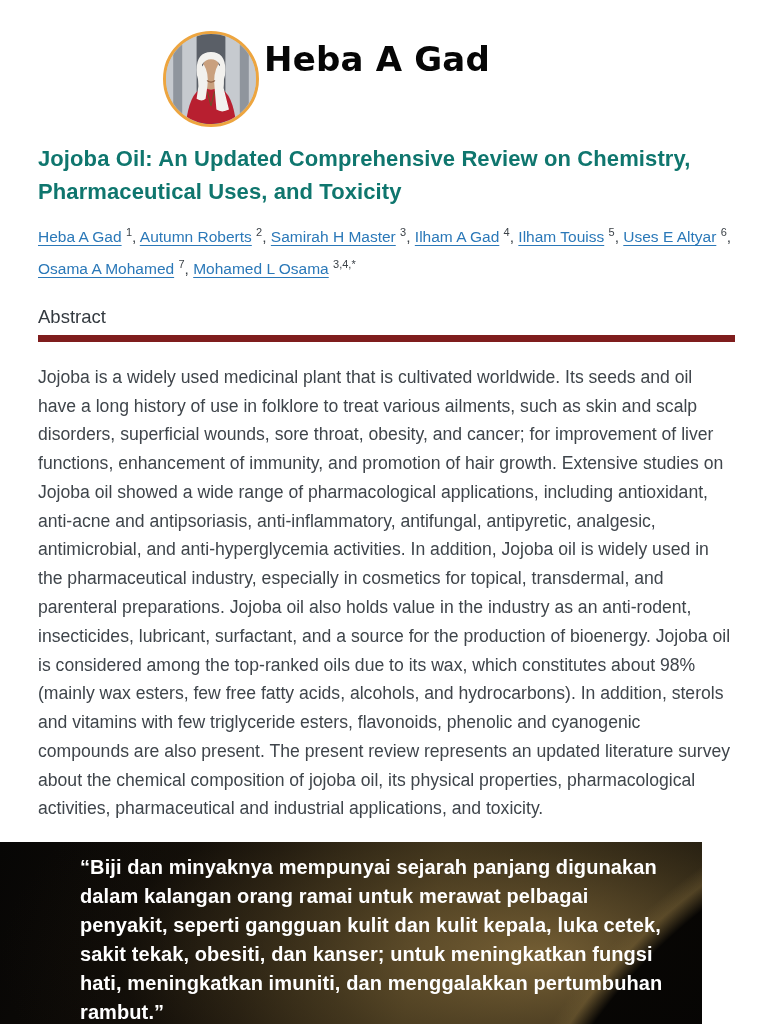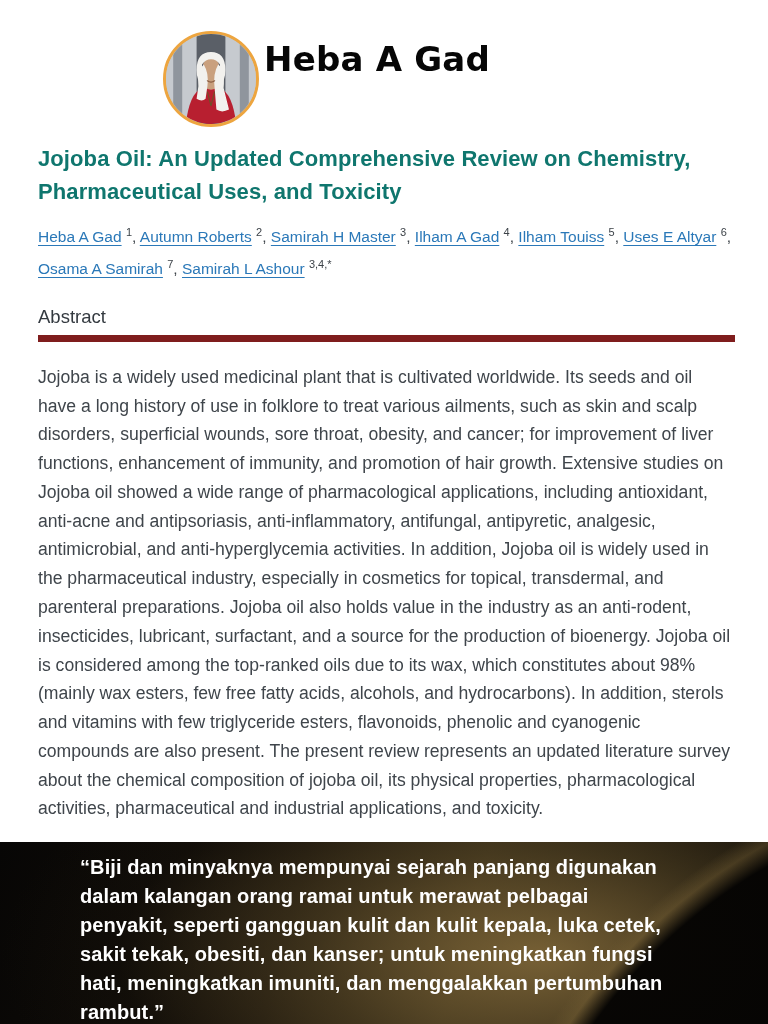--- a/index.html
+++ b/index.html
@@ -38,21 +38,21 @@
   .author-list sup{font-size:11px;color:#3c4248;line-height:0;}
   .abstract-head-wrap{margin-top:21px;border-bottom:7px solid #7f1d1d;padding-bottom:7px;}
   .abstract-heading{margin:0;font-size:18.5px;font-weight:400;color:#343a40;}
   .abstract-text{
     margin:21px 0 0 0;font-size:17.6px;color:#3f454b;line-height:1.635;
     font-family:Liberation Sans, sans-serif;
     text-align:left;
   }
   
   .quote-panel{
-    position:absolute;left:0;top:842px;width:768px;height:182px;
+    position:absolute;left:0;top:842px;width:702px;height:182px;
     background:
       radial-gradient(circle at 1040px 500px, rgba(5,4,3,0.97) 548px, rgba(116,95,52,0.40) 568px, rgba(0,0,0,0) 584px),
       radial-gradient(ellipse 540px 250px at 540px 115px, rgba(148,120,66,0.75) 0%, rgba(100,82,44,0.5) 42%, rgba(34,27,14,0.15) 78%, rgba(0,0,0,0) 100%),
       linear-gradient(105deg, #070605 0%, #15100a 38%, #292112 60%, #0e0b07 86%, #060504 100%);
   }
   .quote-text{
     position:absolute;left:80px;top:11px;width:600px;margin:0;
     font-size:20px;font-weight:700;color:#ffffff;line-height:1.45;
     letter-spacing:0.1px;
   }
@@ -76,21 +76,21 @@
       <path d="M46 64 L50 80 M54 64 L50 80" stroke="#6d5227" stroke-width="1.2" fill="none"></path>
     </svg>
   </div>
   <div class="profile-text">
     <h1 class="profile-name">Heba A Gad</h1>
   </div>
 </header>
 
 <main class="paper">
   <h2 class="paper-title">Jojoba Oil: An Updated Comprehensive Review on Chemistry, Pharmaceutical Uses, and Toxicity</h2>
-  <p class="author-list" id="authors"><a href="#">Heba A Gad</a> <sup>1</sup>, <a href="#">Autumn Roberts</a> <sup>2</sup>, <a href="#">Samirah H Master</a> <sup>3</sup>, <a href="#">Ilham A Gad</a> <sup>4</sup>, <a href="#">Ilham Touiss</a> <sup>5</sup>, <a href="#">Uses E Altyar</a> <sup>6</sup>, <a href="#">Osama A Samirah</a> <sup>7</sup>, <a href="#">Samirah L Ashour</a> <sup>3,4,*</sup></p>
+  <p class="author-list" id="authors"><a href="#">Heba A Gad</a> <sup>1</sup>, <a href="#">Autumn Roberts</a> <sup>2</sup>, <a href="#">Samirah H Master</a> <sup>3</sup>, <a href="#">Ilham A Gad</a> <sup>4</sup>, <a href="#">Ilham Touiss</a> <sup>5</sup>, <a href="#">Uses E Altyar</a> <sup>6</sup>, <a href="#">Osama A Mohamed</a> <sup>7</sup>, <a href="#">Mohamed L Osama</a> <sup>3,4,*</sup></p>
   <div class="abstract-head-wrap">
     <h3 class="abstract-heading">Abstract</h3>
   </div>
   <p class="abstract-text">Jojoba is a widely used medicinal plant that is cultivated worldwide. Its seeds and oil have a long history of use in folklore to treat various ailments, such as skin and scalp disorders, superficial wounds, sore throat, obesity, and cancer; for improvement of liver functions, enhancement of immunity, and promotion of hair growth. Extensive studies on Jojoba oil showed a wide range of pharmacological applications, including antioxidant, anti-acne and antipsoriasis, anti-inflammatory, antifungal, antipyretic, analgesic, antimicrobial, and anti-hyperglycemia activities. In addition, Jojoba oil is widely used in the pharmaceutical industry, especially in cosmetics for topical, transdermal, and parenteral preparations. Jojoba oil also holds value in the industry as an anti-rodent, insecticides, lubricant, surfactant, and a source for the production of bioenergy. Jojoba oil is considered among the top-ranked oils due to its wax, which constitutes about 98% (mainly wax esters, few free fatty acids, alcohols, and hydrocarbons). In addition, sterols and vitamins with few triglyceride esters, flavonoids, phenolic and cyanogenic compounds are also present. The present review represents an updated literature survey about the chemical composition of jojoba oil, its physical properties, pharmacological activities, pharmaceutical and industrial applications, and toxicity.</p>
 </main>
 
 <footer class="quote-panel">
   <p class="quote-text">“Biji dan minyaknya mempunyai sejarah panjang digunakan dalam kalangan orang ramai untuk merawat pelbagai penyakit, seperti gangguan kulit dan kulit kepala, luka cetek, sakit tekak, obesiti, dan kanser; untuk meningkatkan fungsi hati, meningkatkan imuniti, dan menggalakkan pertumbuhan rambut.”</p>
 </footer>
 

